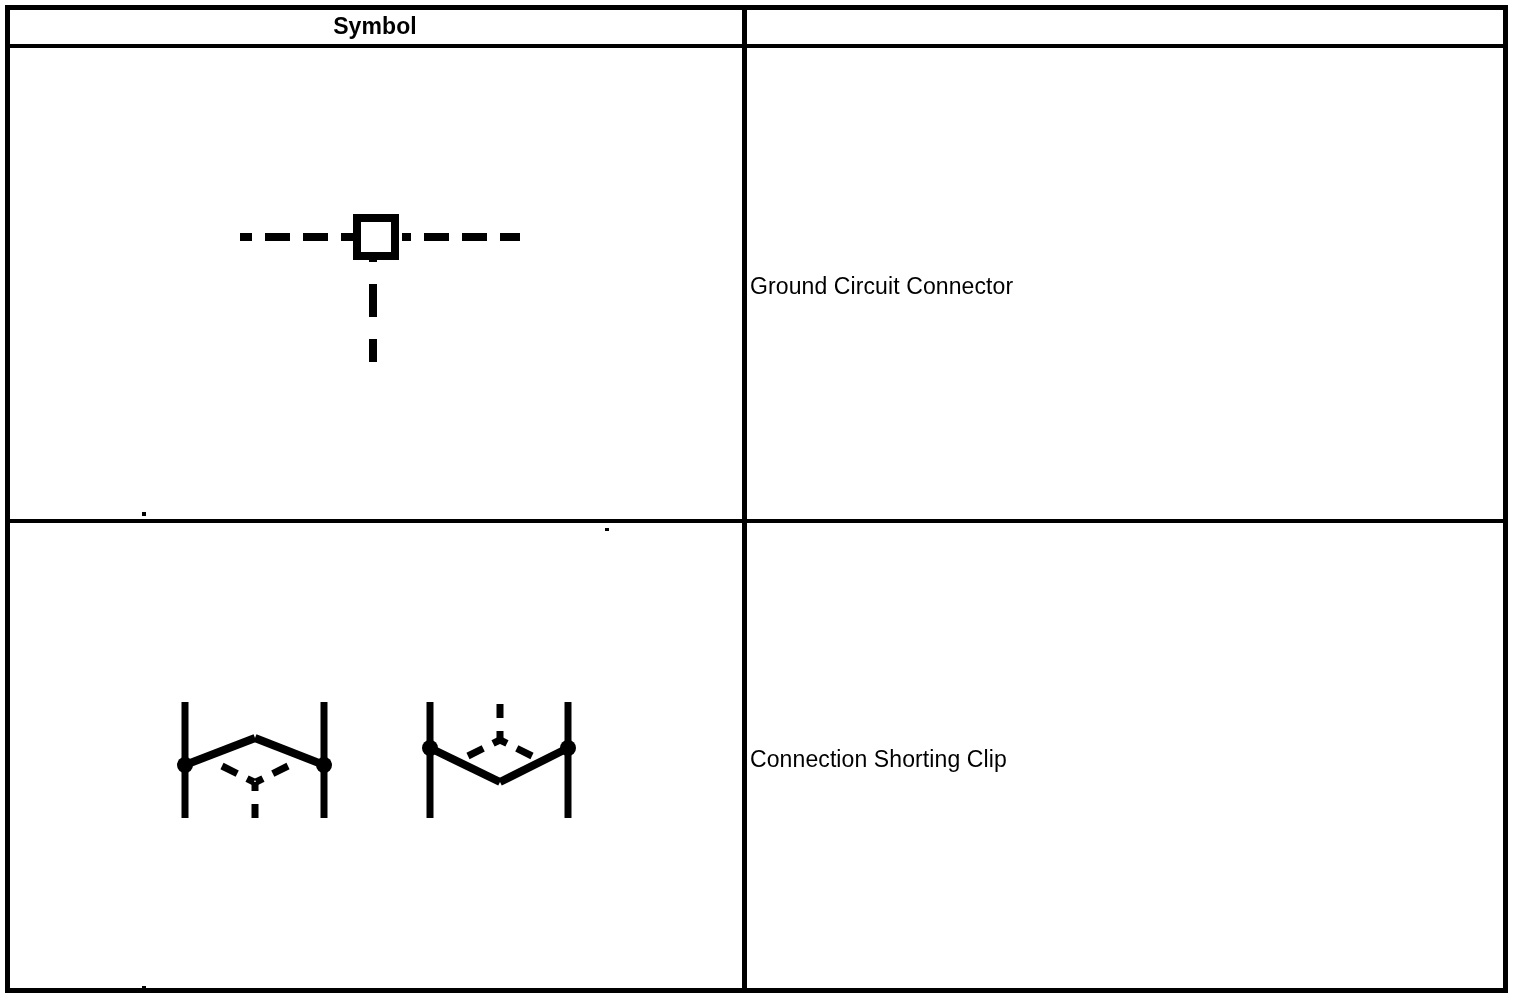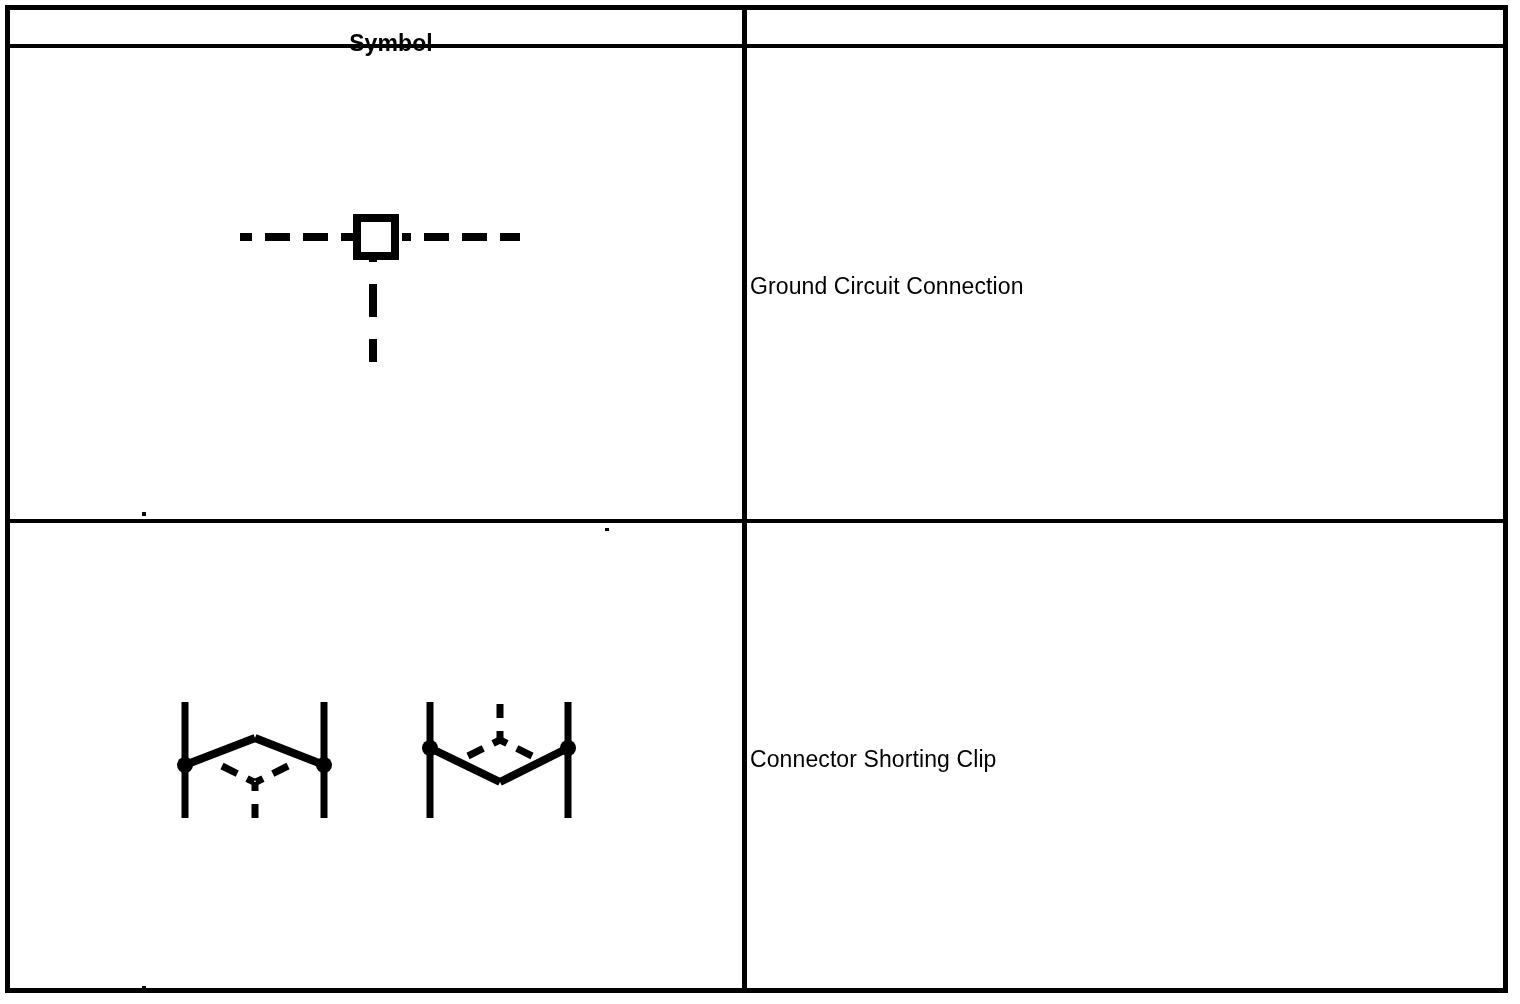--- a/index.html
+++ b/index.html
@@ -6,22 +6,22 @@
   body{width:1520px;height:1004px;font-family:"Liberation Sans",sans-serif;color:#000;}
   #sheet{position:relative;width:1520px;height:1004px;overflow:hidden;background:#fff;}
 
   
   .frame{position:absolute;left:5px;top:5px;width:1503px;height:988px;box-sizing:border-box;border:5px solid #000;}
   .vdiv{position:absolute;left:742px;top:5px;width:5px;height:988px;background:#000;}
   .hdiv-header{position:absolute;left:5px;top:44px;width:1503px;height:4px;background:#000;}
   .hdiv-row{position:absolute;left:5px;top:519px;width:1503px;height:4px;background:#000;}
 
   
-  .hcell{position:absolute;top:25px;height:36px;display:flex;align-items:center;justify-content:center;
-         font-size:23px;font-weight:bold;letter-spacing:.1px;padding-left:16px;}
+  .hcell{position:absolute;top:8px;height:36px;display:flex;align-items:center;justify-content:center;
+         font-size:23px;font-weight:bold;letter-spacing:.1px;}
   .hcell.sym{left:10px;width:730px;}
   .hcell.desc{left:750px;width:755px;}
 
   
   .desc-text{position:absolute;font-size:23px;font-weight:normal;white-space:nowrap;letter-spacing:.1px;}
   #desc-1{left:750px;top:273px;}
   #desc-2{left:750px;top:746px;}
 
   
   .sym-canvas{position:absolute;}
@@ -52,21 +52,21 @@
       <path d="M 70 57 H 188" stroke-dasharray="12 13 25 13 25 13 25 9"></path>
 
       <path d="M 232 57 H 350" stroke-dasharray="9 13 25 13 25 13 25 12"></path>
 
       <path d="M 203 72 V 182" stroke-dasharray="10 22 33 22 33 22 12"></path>
     </g>
 
     <rect x="187" y="38" width="38" height="38" fill="#ffffff" stroke="#000" stroke-width="8"></rect>
   </svg>
 
-  <div class="desc-text" id="desc-1">Ground Circuit Connection</div>
+  <div class="desc-text" id="desc-1">Ground Circuit Connector</div>
 
   <svg class="sym-canvas" id="sym-clip" viewBox="0 0 470 180">
 
     <g>
 
       <line x1="35" y1="32" x2="35" y2="148" stroke="#000" stroke-width="7"></line>
       <line x1="174" y1="32" x2="174" y2="148" stroke="#000" stroke-width="7"></line>
 
       <line x1="35" y1="95" x2="105" y2="68" stroke="#000" stroke-width="8"></line>
       <line x1="174" y1="95" x2="105" y2="68" stroke="#000" stroke-width="8"></line>
@@ -93,18 +93,18 @@
       <circle cx="418" cy="78" r="8" fill="#000"></circle>
 
       <g stroke="#000" stroke-width="7" fill="none">
         <path d="M 318 86 L 350 70" stroke-dasharray="17 11 8"></path>
         <path d="M 382 86 L 350 70" stroke-dasharray="17 11 8"></path>
         <path d="M 350 70 V 28" stroke-dasharray="9 13 14 11 8"></path>
       </g>
     </g>
   </svg>
 
-  <div class="desc-text" id="desc-2">Connector Shorting Clip</div>
+  <div class="desc-text" id="desc-2">Connection Shorting Clip</div>
 
   <div class="artifact" id="art-1"></div>
   <div class="artifact" id="art-2"></div>
   <div class="artifact" id="art-3"></div>
 </div>
 
 </body></html>

